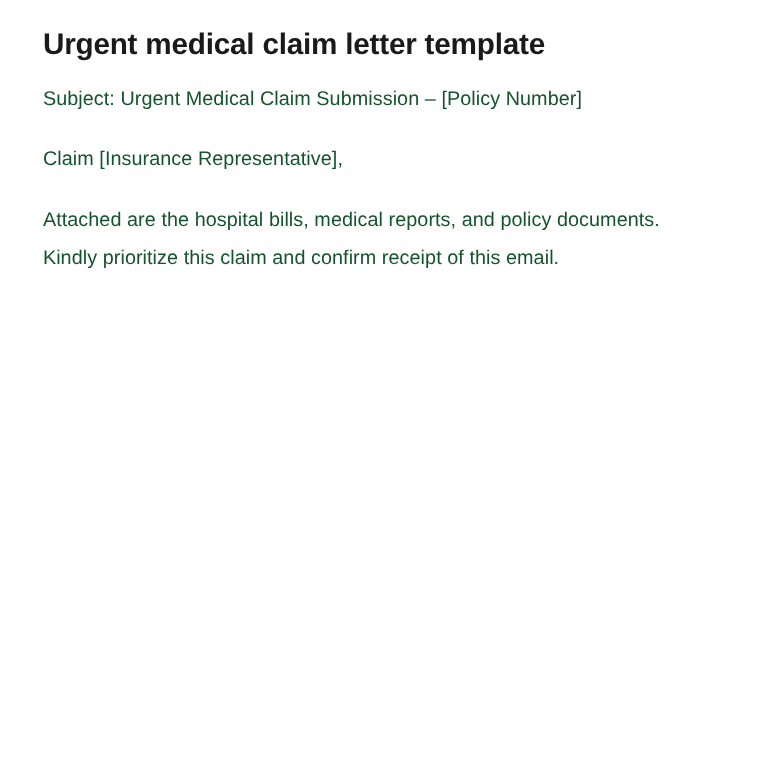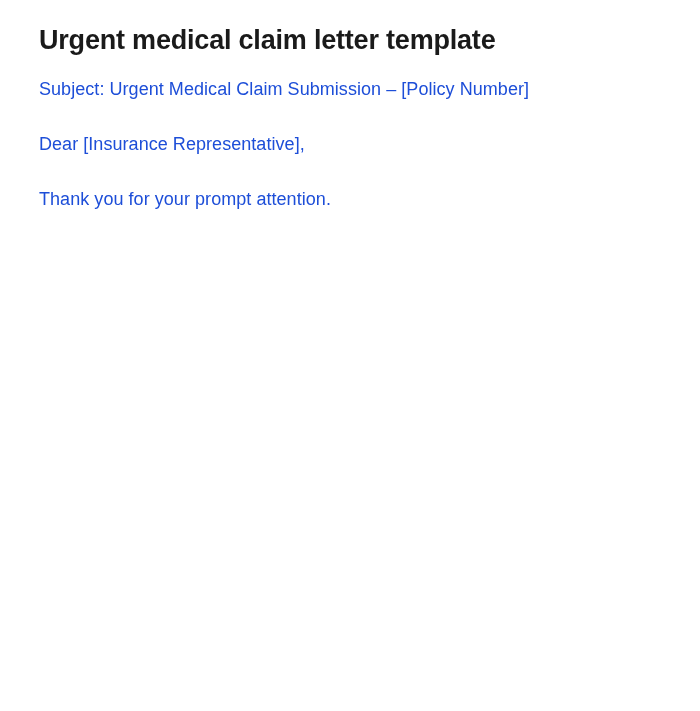--- a/index.html
+++ b/index.html
@@ -35,42 +35,42 @@
     margin: 0;
     padding: 0;
     list-style: none;
   }
   .para {
     margin: 0;
     padding-top: 20px;
     font-size: 18px;
     line-height: 35px;
     font-weight: 400;
-    color: #1d4ed8;
+    color: #14532d;
     letter-spacing: 0.05px;
     max-width: 590px;
   }
   .para:first-child {
     padding-top: 15px;
   }
 </style>
 </head>
 <body>
 
 <div class="page">
 
   <h1 class="doc-title">Urgent medical claim letter template</h1>
 
   <div class="letter-body">
 
     <p class="para">Subject: Urgent Medical Claim Submission – [Policy Number]</p>
 
-    <p class="para">Dear [Insurance Representative],</p>
+    <p class="para">Claim [Insurance Representative],</p>
 
 
+    <p class="para">Attached are the hospital bills, medical reports, and policy documents. Kindly prioritize this claim and confirm receipt of this email.</p>
 
-    <p class="para">Thank you for your prompt attention.</p>
 
 
 
 
   </div>
 </div>
 
 </body></html>

